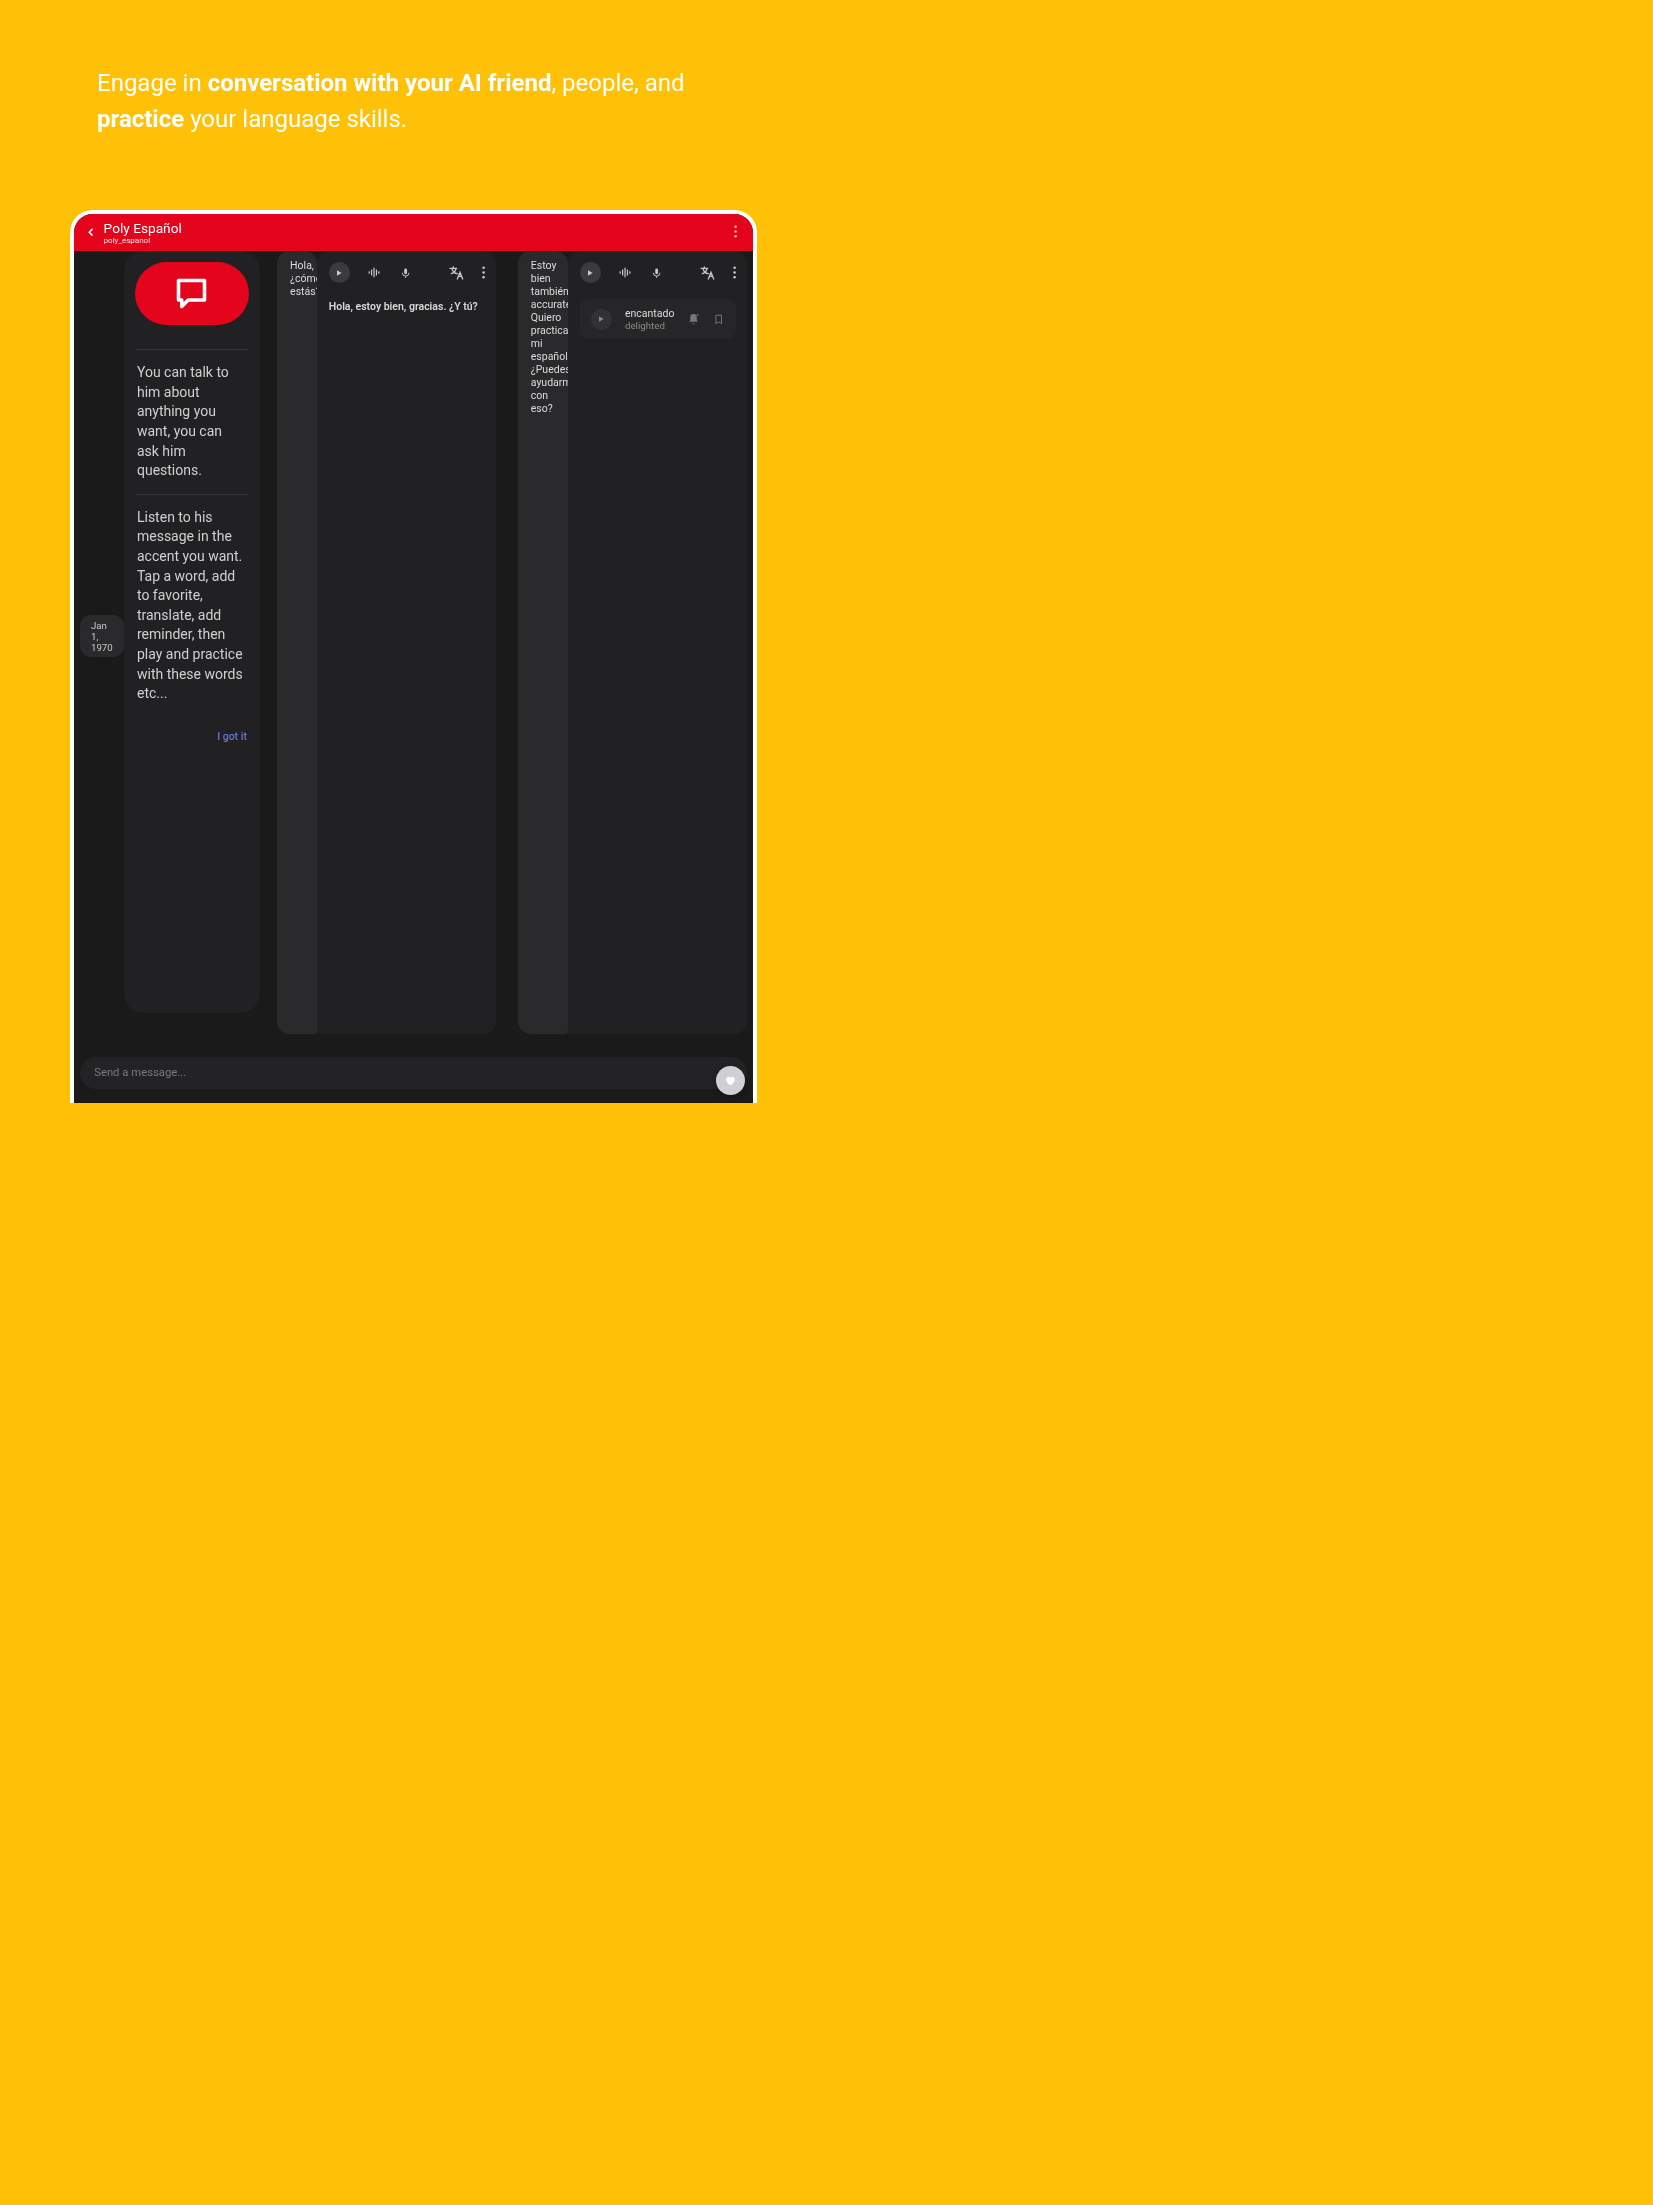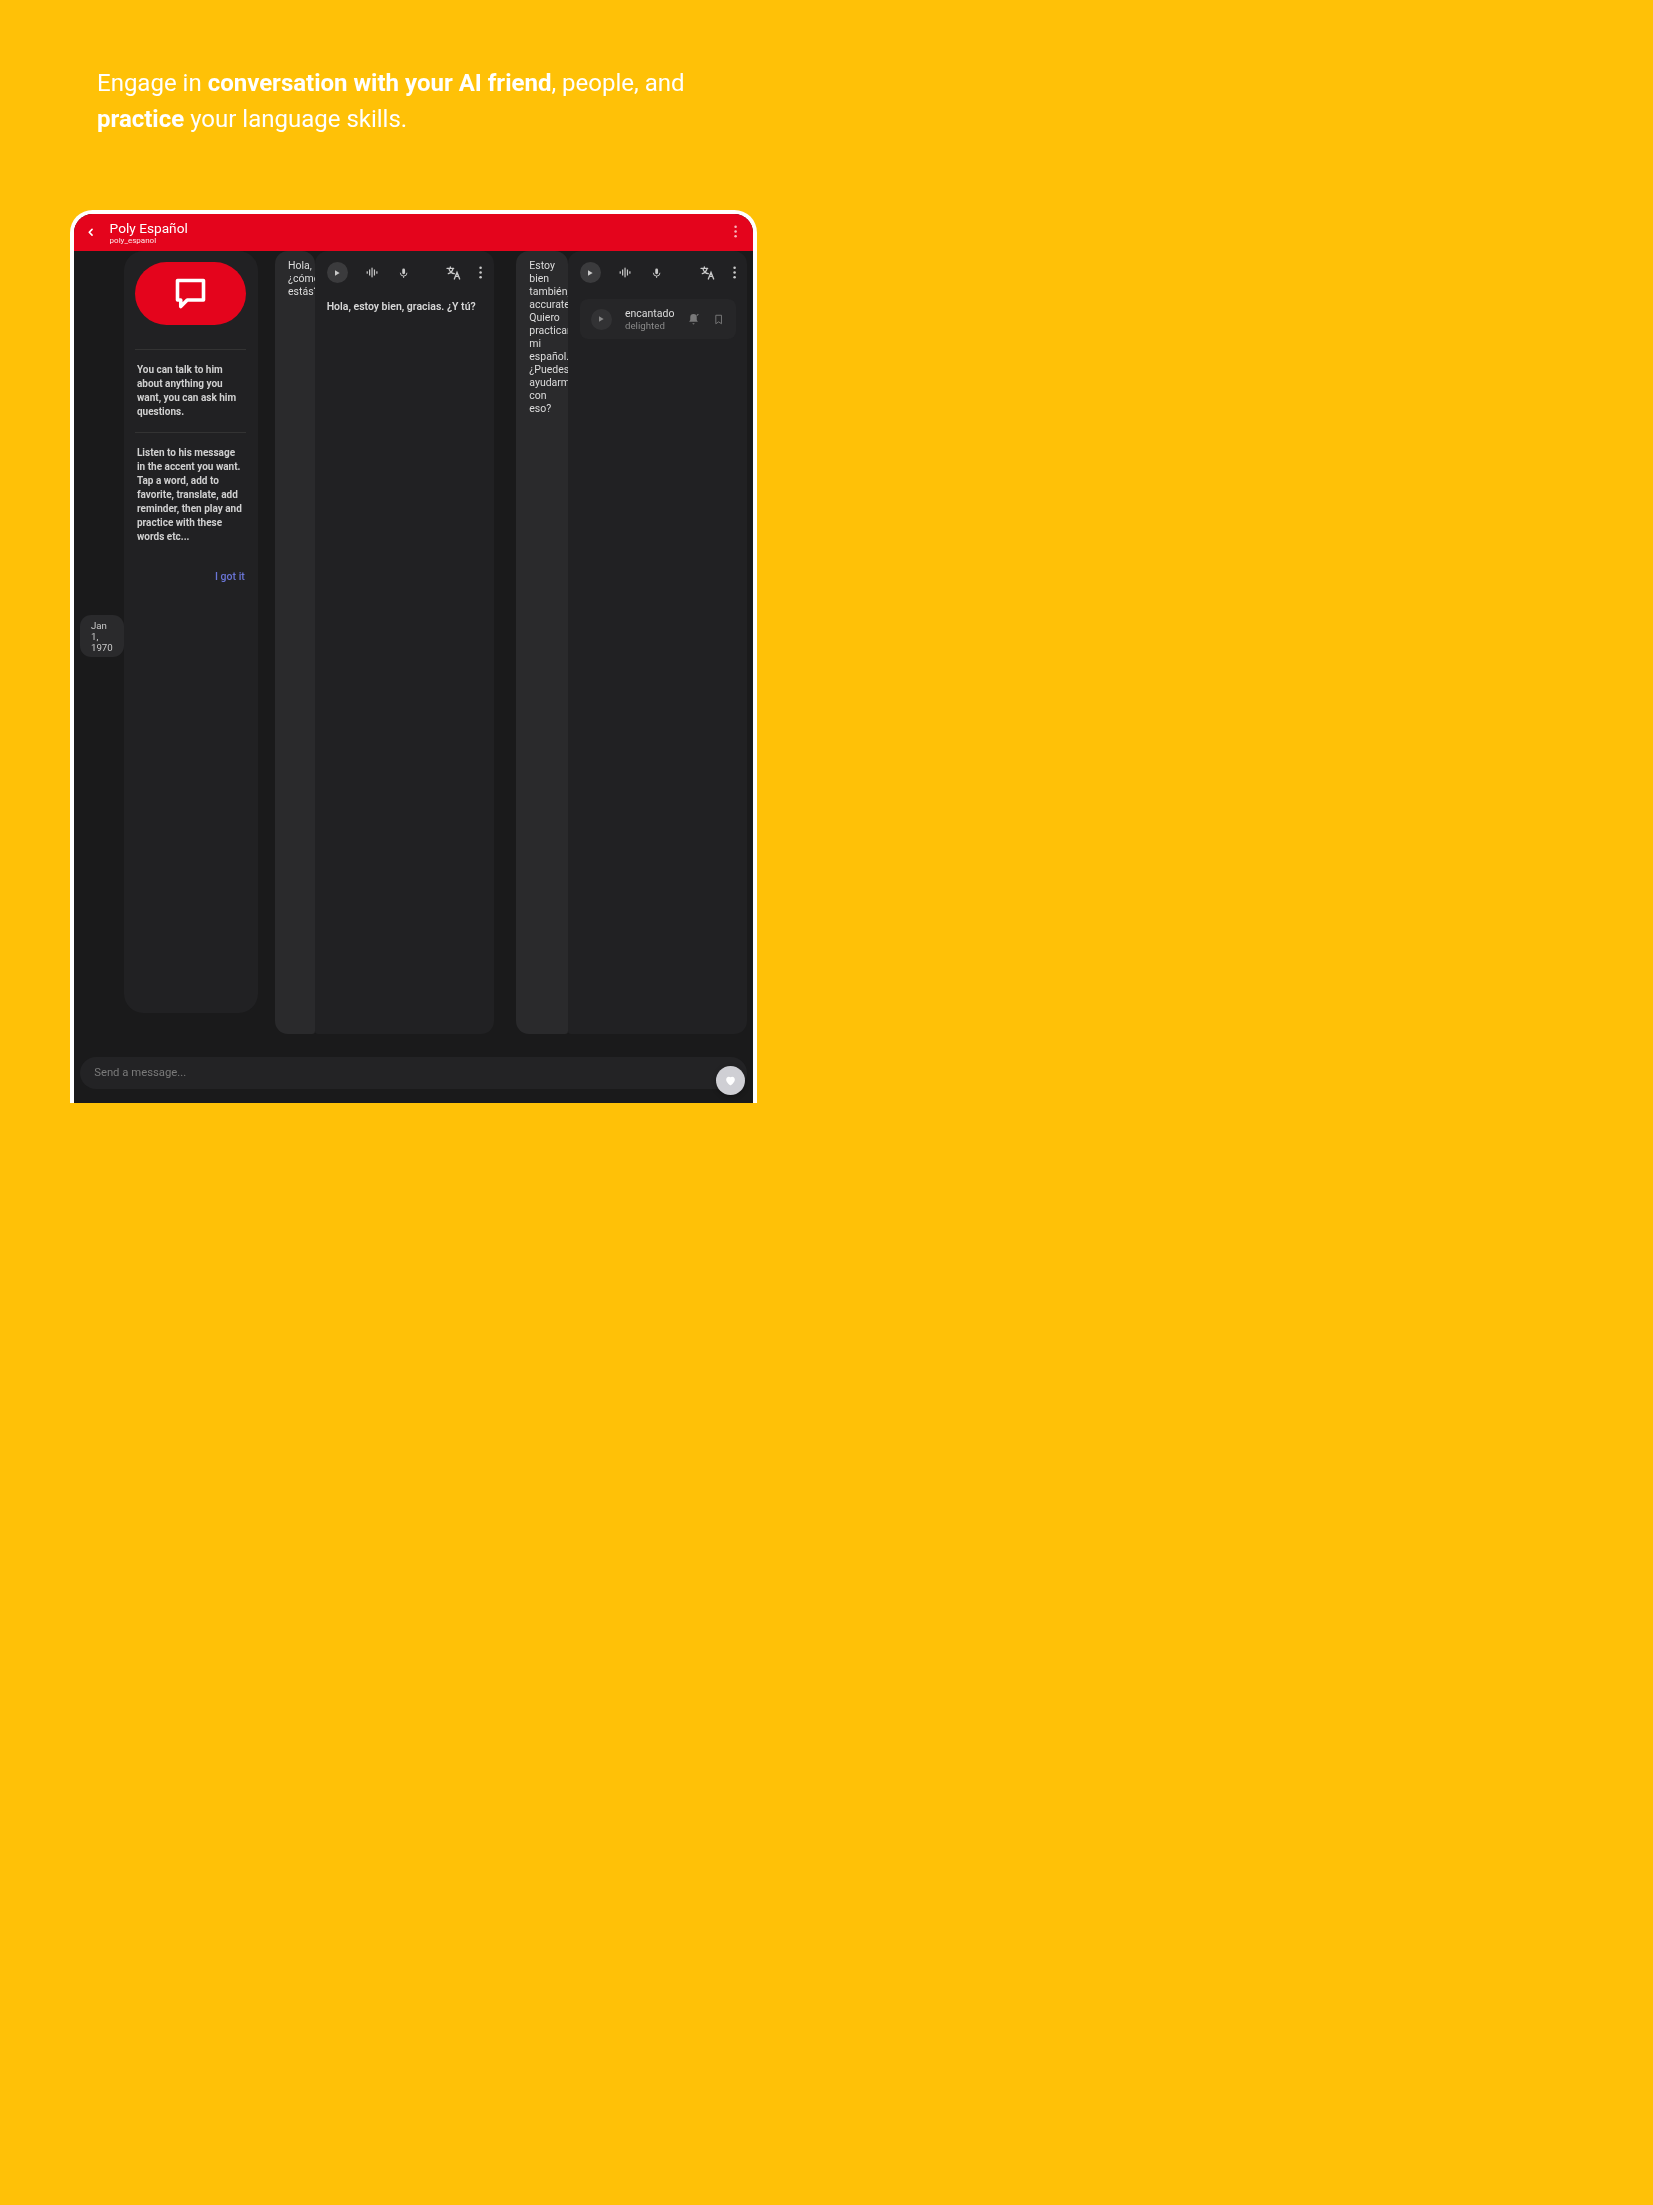--- a/index.html
+++ b/index.html
@@ -34,21 +34,21 @@
     display: flex;
     flex-direction: column;
   }
 
   .app-header {
     background: #e4041c;
     color: #fff;
     display: flex;
     align-items: center;
     padding: 6.5px 11.3px;
-    gap: 13px;
+    gap: 7px;
     height: 37px;
     flex-shrink: 0;
   }
   .back-btn { color:#fff; display:flex; align-items:center; cursor:pointer; }
   .header-titles { flex:1; display:flex; flex-direction:column; }
   .header-title { font-size: 13.7px; font-weight: 400; }
   .header-sub { font-size: 8px; opacity:.9; }
   .kebab { color:#fff; opacity:.7; padding:0 4.8px; cursor:pointer;}
 
   .chat-body {
@@ -84,25 +84,25 @@
     border-radius:32px;
     display:flex;
     align-items:center;
     justify-content:center;
     margin-bottom:24px;
   }
   .intro-banner svg { color:#fff; }
 
   .intro-row {
     color:#d0d0d0;
-    font-size:10px;
+    font-size:14px;
     line-height:1.4;
     padding:13px 1.6px;
     border-top:0.8px solid #333;
-    font-weight:700;
+    font-weight:400;
   }
   .intro-row:first-of-type { border-top:none; padding-top:0; }
 
   .gotit {
     text-align:right;
     padding: 13px 1.6px 3.2px;
     color:#6a75d6;
     font-size:10.5px;
     font-weight:500;
   }

